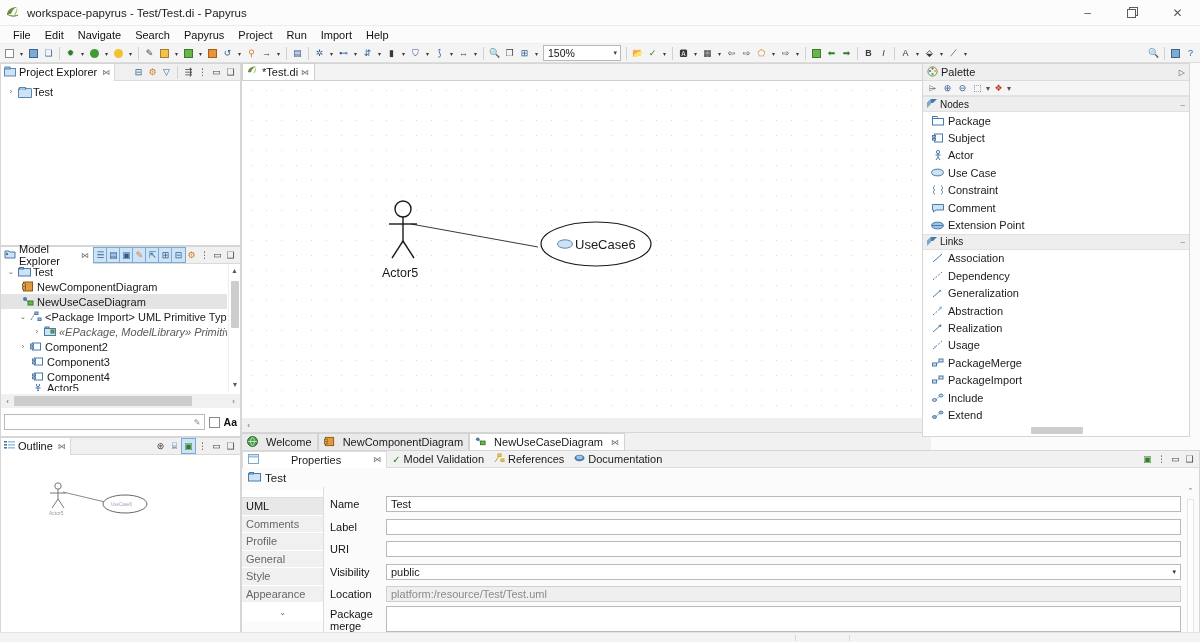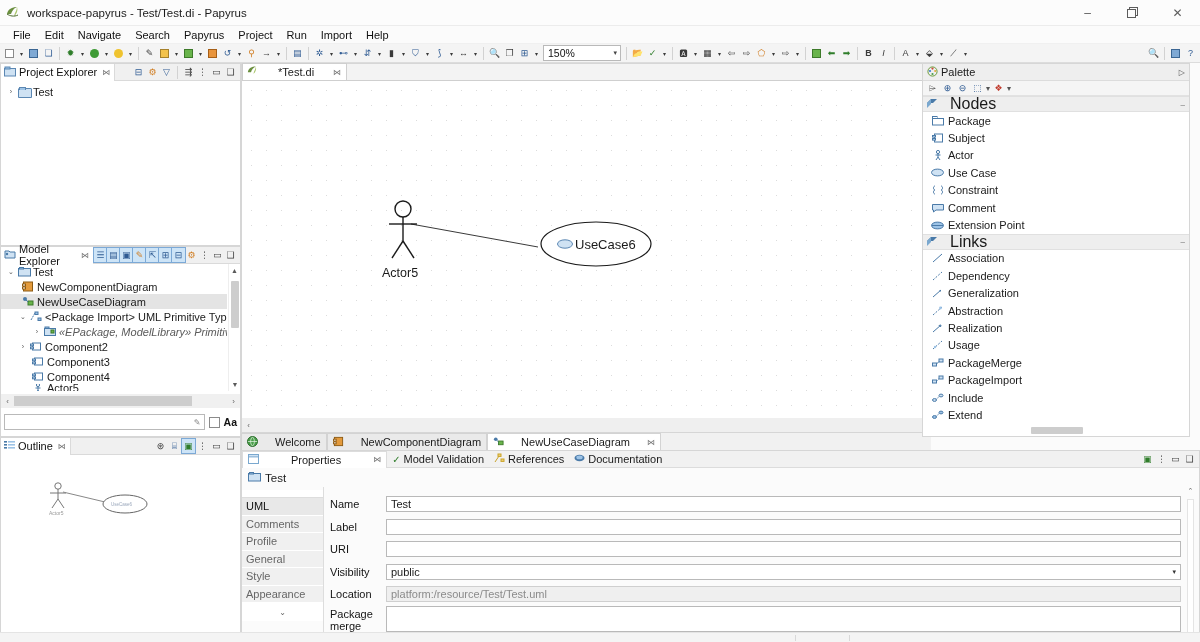--- a/index.html
+++ b/index.html
@@ -103,43 +103,43 @@
   .filterbox { flex:1; height:16px; border:1px solid #b9b9b9; background:#fff;
                display:flex; align-items:center; padding:0 3px; position:relative; }
   .filterbox .pen { position:absolute; right:3px; font-size:8px; color:#8a8a8a; }
   .cbx { width:11px; height:11px; border:1px solid #8b8b8b; background:#fff; }
   .aalbl { font-size:10.5px; font-weight:bold; color:#111; }
 
   
   .editor { position:absolute; background:#fff; border:1px solid #d6d6d6; }
   .etabs { height:17px; background:#f3f3f3; display:flex; align-items:flex-end;
            border-bottom:1px solid #cfcfcf; }
-  .etab { height:17px; display:flex; align-items:center; gap:19px; padding:0 5px 0 4px;
+  .etab { height:17px; display:flex; align-items:center; gap:3px; padding:0 5px 0 4px;
           background:#fff; border:1px solid #cfcfcf; border-bottom:none; font-size:11px; }
   .canvas { position:absolute; left:0; right:0; top:17px; bottom:0; background:#fff;
             background-image:radial-gradient(#dcdcdc 0.7px, transparent 0.7px);
             background-size:15px 15px; background-position:2px 2px; overflow:hidden; }
 
   
   .btabs { height:17px; background:#f1f1f1; display:flex; align-items:flex-end; }
-  .btab { height:17px; display:flex; align-items:center; gap:17px; padding:0 5px;
+  .btab { height:17px; display:flex; align-items:center; gap:8px; padding:0 5px;
           font-size:11px; background:#eaeaea; border:1px solid #d3d3d3; border-bottom:none; }
   .btab.active { background:#fff; }
 
   
   .palette { position:absolute; background:#fff; border:1px solid #d6d6d6; }
   .palhead { height:17px; background:#eeeeee; display:flex; align-items:center;
              padding:0 4px; border-bottom:1px solid #dcdcdc; }
   .palhead .t { font-size:11px; margin-left:3px; }
   .palhead .more { margin-left:auto; font-size:8px; color:#555; }
   .paltools { height:15px; background:#f5f5f5; display:flex; align-items:center; gap:2px;
               padding:0 3px; border-bottom:1px solid #e2e2e2; }
   .palsec { height:16px; background:#eeeeee; display:flex; align-items:center; padding:0 4px;
             border-top:1px solid #e0e0e0; border-bottom:1px solid #e0e0e0; }
-  .palsec .t { font-size:16px; margin-left:13px; }
+  .palsec .t { font-size:10px; margin-left:3px; }
   .palsec .min { margin-left:auto; font-size:8px; color:#666; }
   .palitem { height:17.4px; display:flex; align-items:center; padding-left:8px; gap:4px;
              font-size:11px; }
   .palitem .pi { width:13px; display:flex; justify-content:center; }
 
   
   .props { position:absolute; background:#fbfbfb; border:1px solid #d6d6d6; }
   .ptabs { height:17px; background:#f1f1f1; display:flex; align-items:center;
            border-bottom:1px solid #dcdcdc; }
   .ptab { height:17px; display:flex; align-items:center; gap:3px; padding:0 5px; font-size:11px; }

